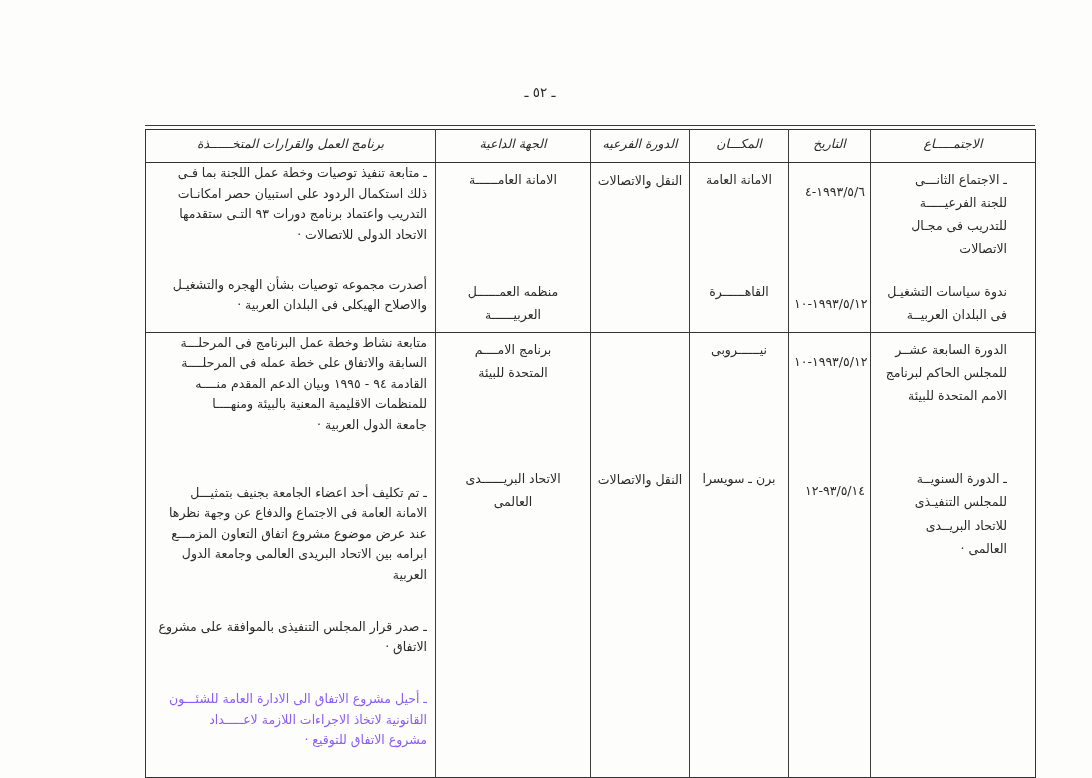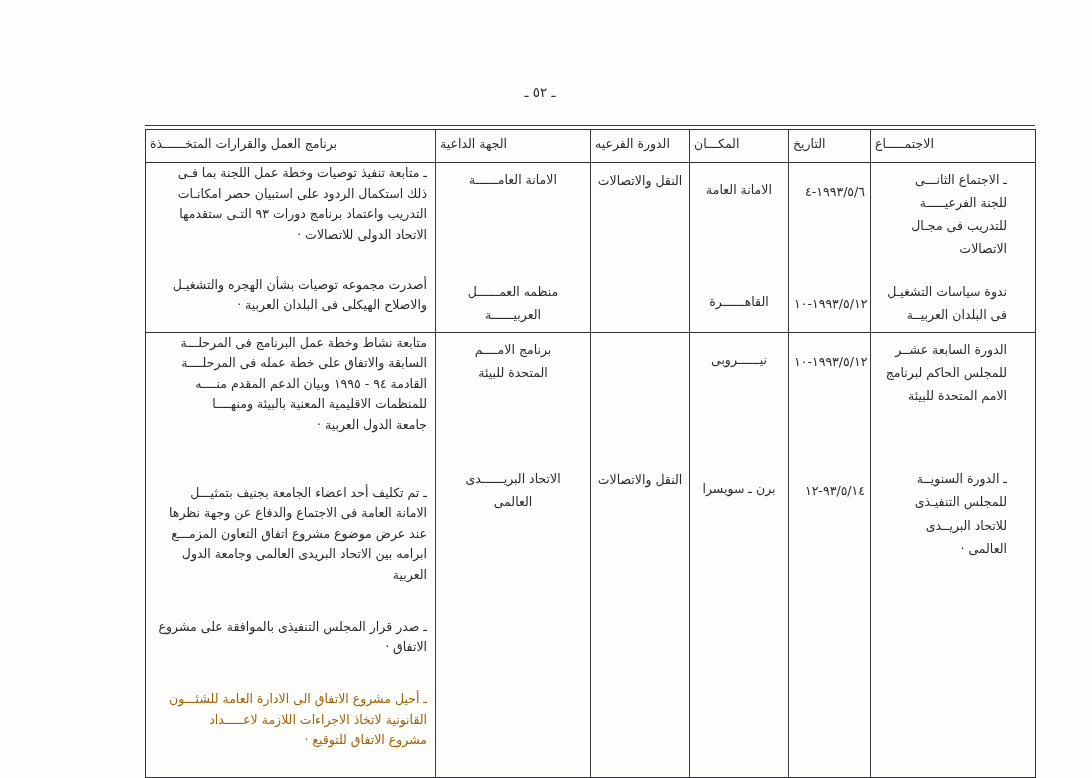--- a/index.html
+++ b/index.html
@@ -45,34 +45,35 @@
     border-left: 1px solid #3c3c3c;
     vertical-align: top;
     white-space: pre-line;
     font-weight: normal;
     padding: 5px 6px;
   }
   th:last-child, td:last-child { border-left: none; }
   thead th {
     border-bottom: 1.4px solid #333;
     height: 22px;
-    text-align: left;
+    text-align: center;
     padding: 6px 4px 4px 4px;
     white-space: nowrap;
     overflow: hidden;
+    font-style: italic;
   }
   tr.sep td { border-top: 1.4px solid #333; }
   .col-meeting  { text-align: right; padding-right: 28px; padding-left: 4px; line-height: 1.85; }
   .col-date     { direction: ltr; text-align: right; padding: 18px 5px; line-height: 1.7; }
-  .col-place    { text-align: center; line-height: 1.7; padding-top: 16px; }
+  .col-place    { text-align: center; line-height: 1.7; padding-top: 6px; }
   .col-subdept  { text-align: center; line-height: 1.7; padding: 7px 2px; }
   .col-inviting { text-align: center; line-height: 1.85; }
   .col-program  { text-align: right; line-height: 1.64; padding: 0 8px 6px 4px; }
   .program-item + .program-item { margin-top: 11px; }
-  .faded { color: #a16207; }
+  .faded { color: #8b5cf6; }
   tr.r1a { height: 112px; }
   tr.r1b { height: 56px; }
   tr.r2  { height: 130px; }
   tr.r3  { height: 232px; }
 </style>
 </head>
 <body>
 
 <div class="page">
 

